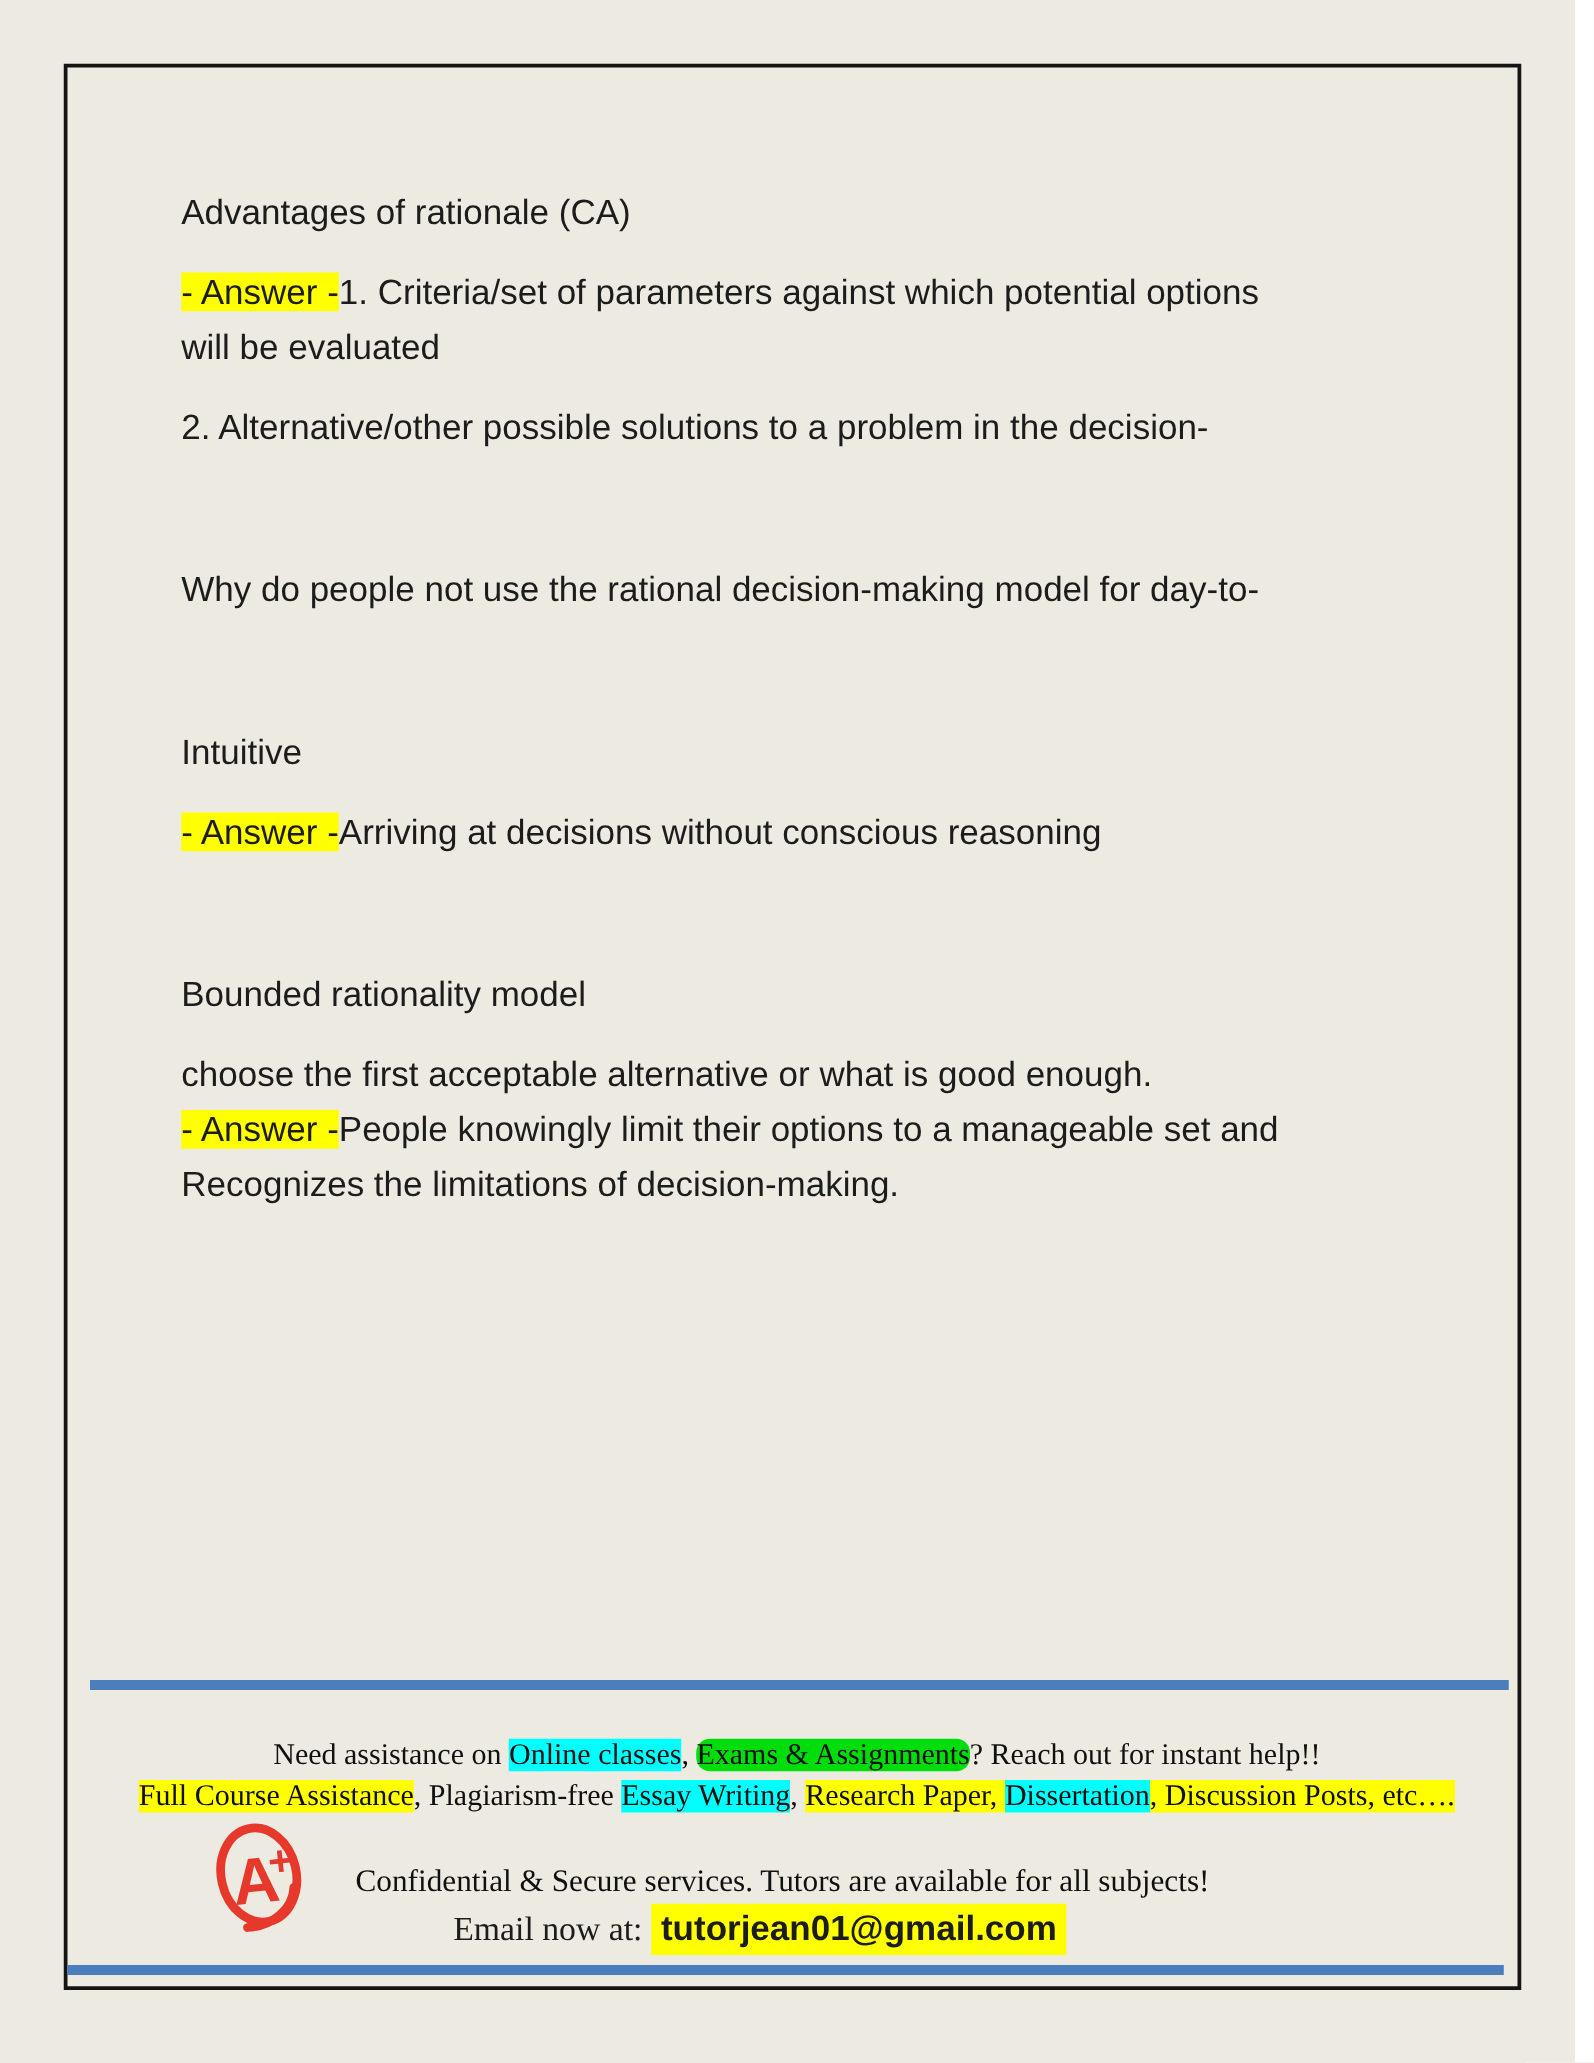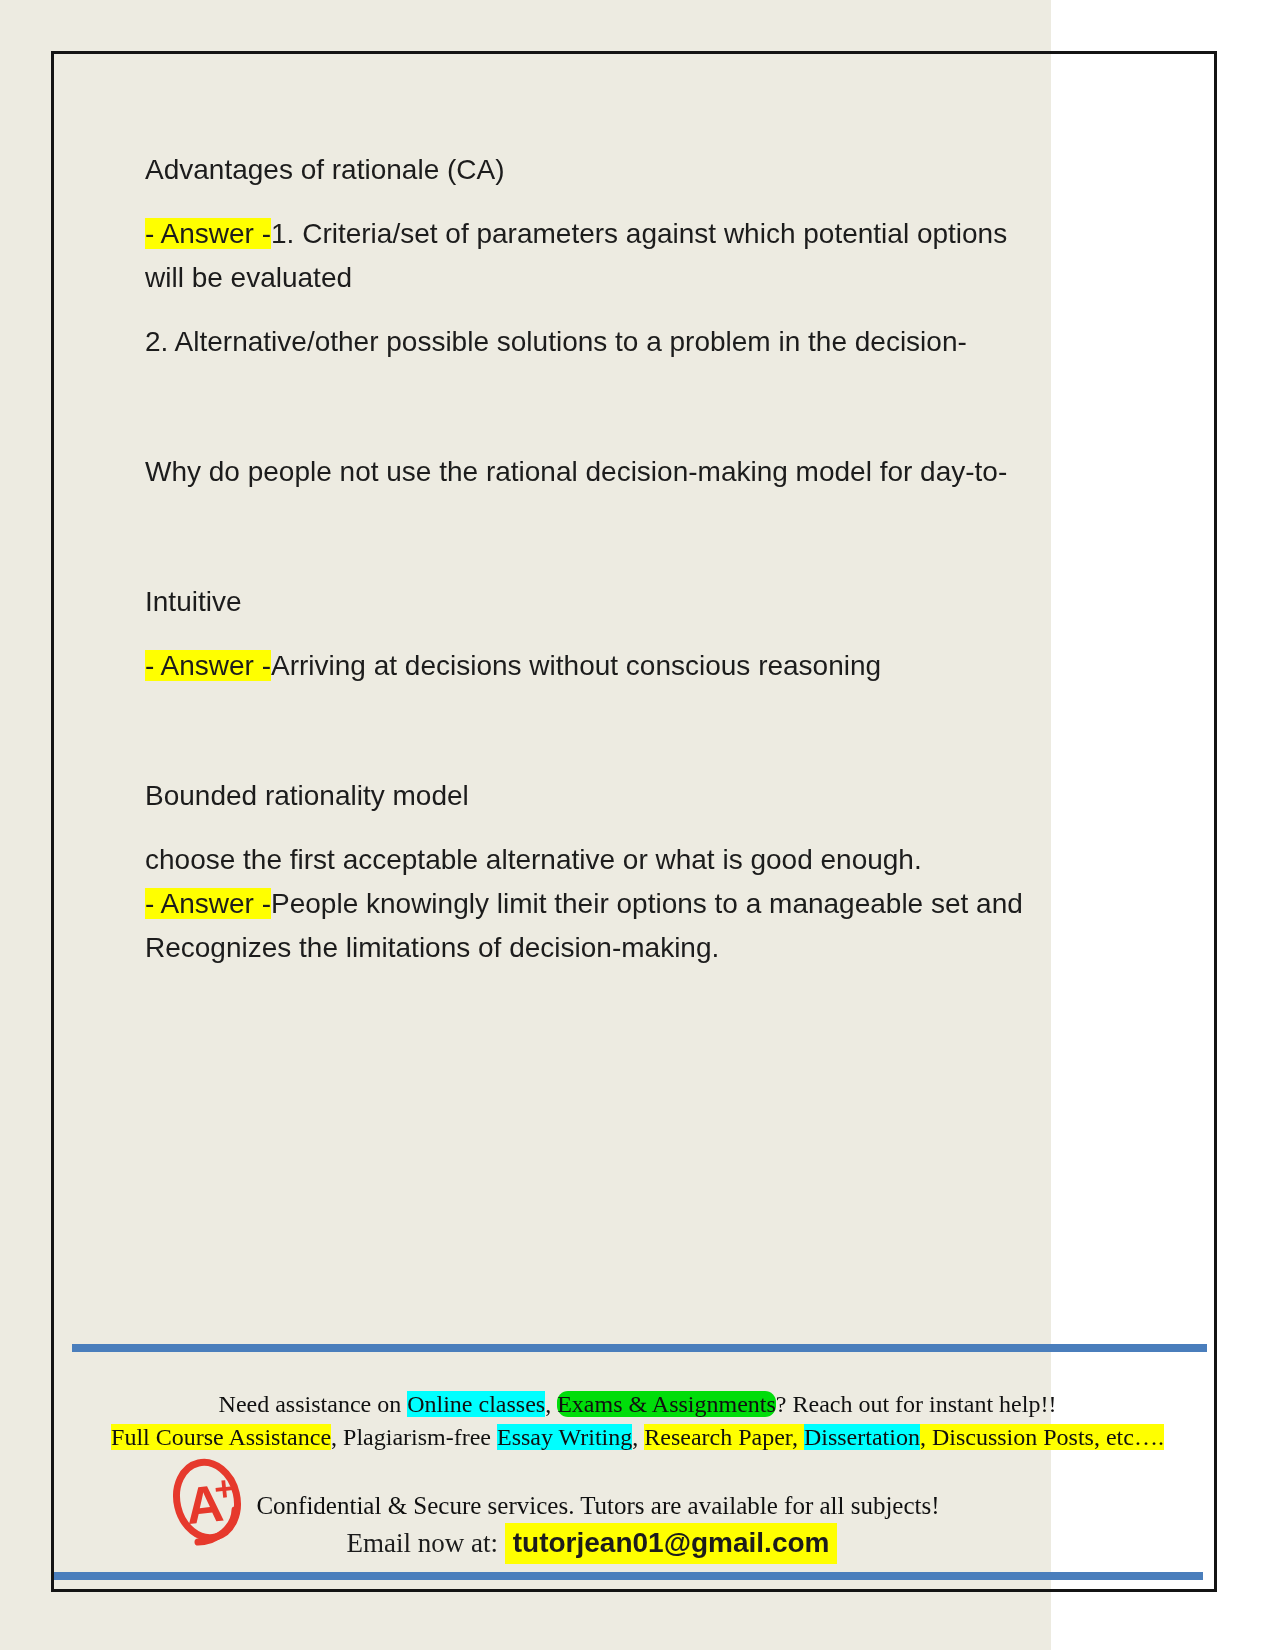--- a/index.html
+++ b/index.html
@@ -1,37 +1,37 @@
 <!DOCTYPE html>
 <html style="--background: #edebe1; --highlight_yellow: #ffff00; --highlight_cyan: #00ffff; --highlight_green: #00dd0a; --divider_blue: #4a7ebc; --logo_red: #e6392c;"><head>
 <meta charset="utf-8">
 <style>
   html,body{margin:0;padding:0;}
   body{width:1275px;height:1650px;overflow:hidden;}
-  .page{position:relative;width:1051px;height:1650px;background:var(--background,#edebe1);
+  .page{position:relative;width:1260px;height:1650px;background:var(--background,#edebe1);
         font-family:"Liberation Sans",sans-serif;color:#1c1c1c;}
   .frame{position:absolute;left:51px;top:51px;width:1166px;height:1541px;
          border:3px solid #141414;box-sizing:border-box;}
   .doc-body{position:absolute;left:145px;top:148px;width:960px;
             font-size:28px;line-height:44px;}
   .para{margin-bottom:20px;}
   .line{white-space:nowrap;}
   .spacer{height:66px;}
   .hl-yellow{background:var(--highlight_yellow,#ffff00);}
   .hl-cyan{background:var(--highlight_cyan,#00ffff);}
   .hl-green{background:var(--highlight_green,#00dd0a);border-radius:11px;}
   .divider{position:absolute;height:8px;background:var(--divider_blue,#4a7ebc);}
   .divider-top{left:72px;top:1344px;width:1135px;}
   .divider-bottom{left:54px;top:1572px;width:1149px;}
   .promo{position:absolute;left:60px;top:1388px;width:1155px;text-align:center;
          font-family:"Liberation Serif",serif;font-size:24px;line-height:33px;color:#101010;}
   .promo .line{white-space:nowrap;}
-  .tagline{position:absolute;left:135px;top:1492px;width:926px;text-align:center;
+  .tagline{position:absolute;left:163px;top:1492px;width:926px;text-align:center;
            font-family:"Liberation Serif",serif;font-size:25px;color:#101010;}
-  .email-row{position:absolute;left:129px;top:1527px;width:926px;text-align:center;
+  .email-row{position:absolute;left:145px;top:1527px;width:926px;text-align:center;
              font-family:"Liberation Serif",serif;font-size:27px;}
   .email-addr{font-family:"Liberation Sans",sans-serif;font-weight:bold;font-size:28px;
               background:var(--highlight_yellow,#ffff00);padding:4px 8px 6px 8px;}
   .logo{position:absolute;left:166px;top:1454px;width:84px;height:96px;}
 </style>
 </head>
 <body>
 
 <div class="page">
   <div class="frame"></div>

